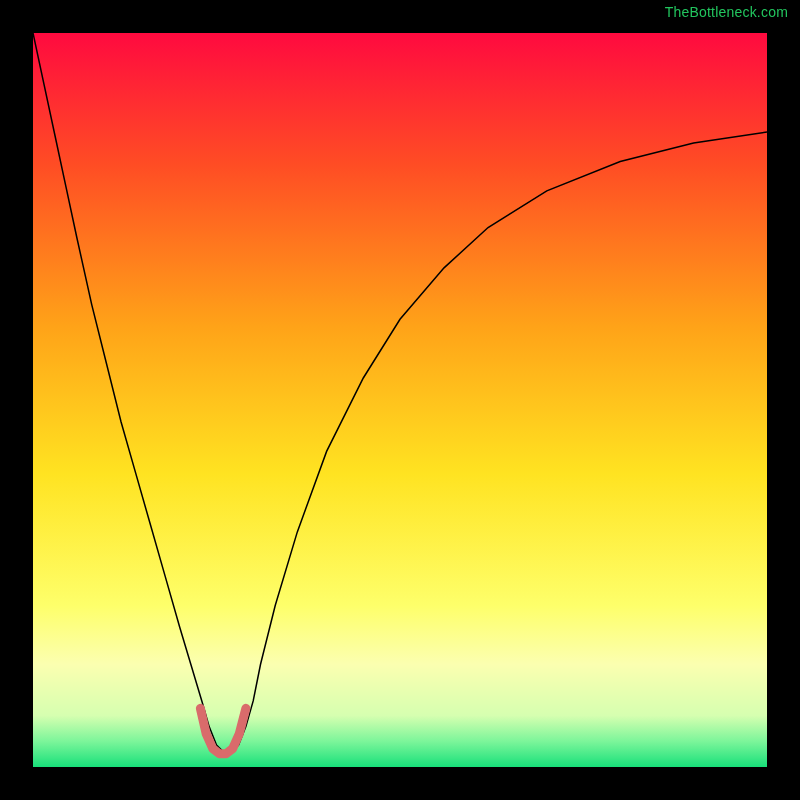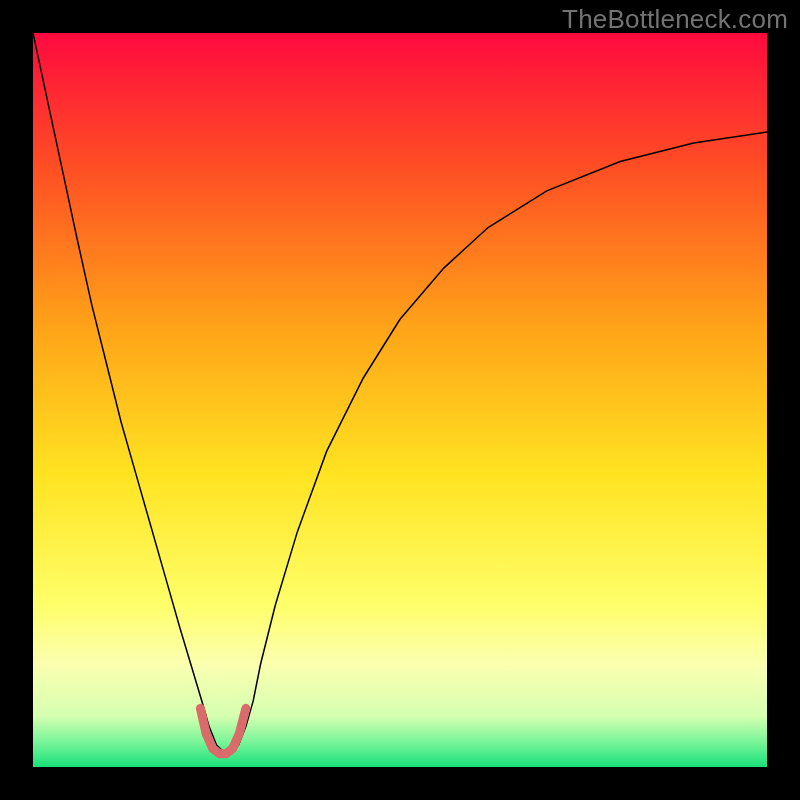--- a/index.html
+++ b/index.html
@@ -23,22 +23,22 @@
     position: absolute;
     left: 33px;
     top: 33px;
     width: 734px;
     height: 734px;
   }
   .watermark {
     position: absolute;
     top: 4px;
     right: 12px;
-    color: #737373;
-    font-size: 26px;
+    color: #22c55e;
+    font-size: 14px;
     font-weight: 400;
     letter-spacing: 0.2px;
     font-family: Arial, Helvetica, sans-serif;
   }
   svg {
     display: block;
   }
 </style>
 </head>
 <body>

